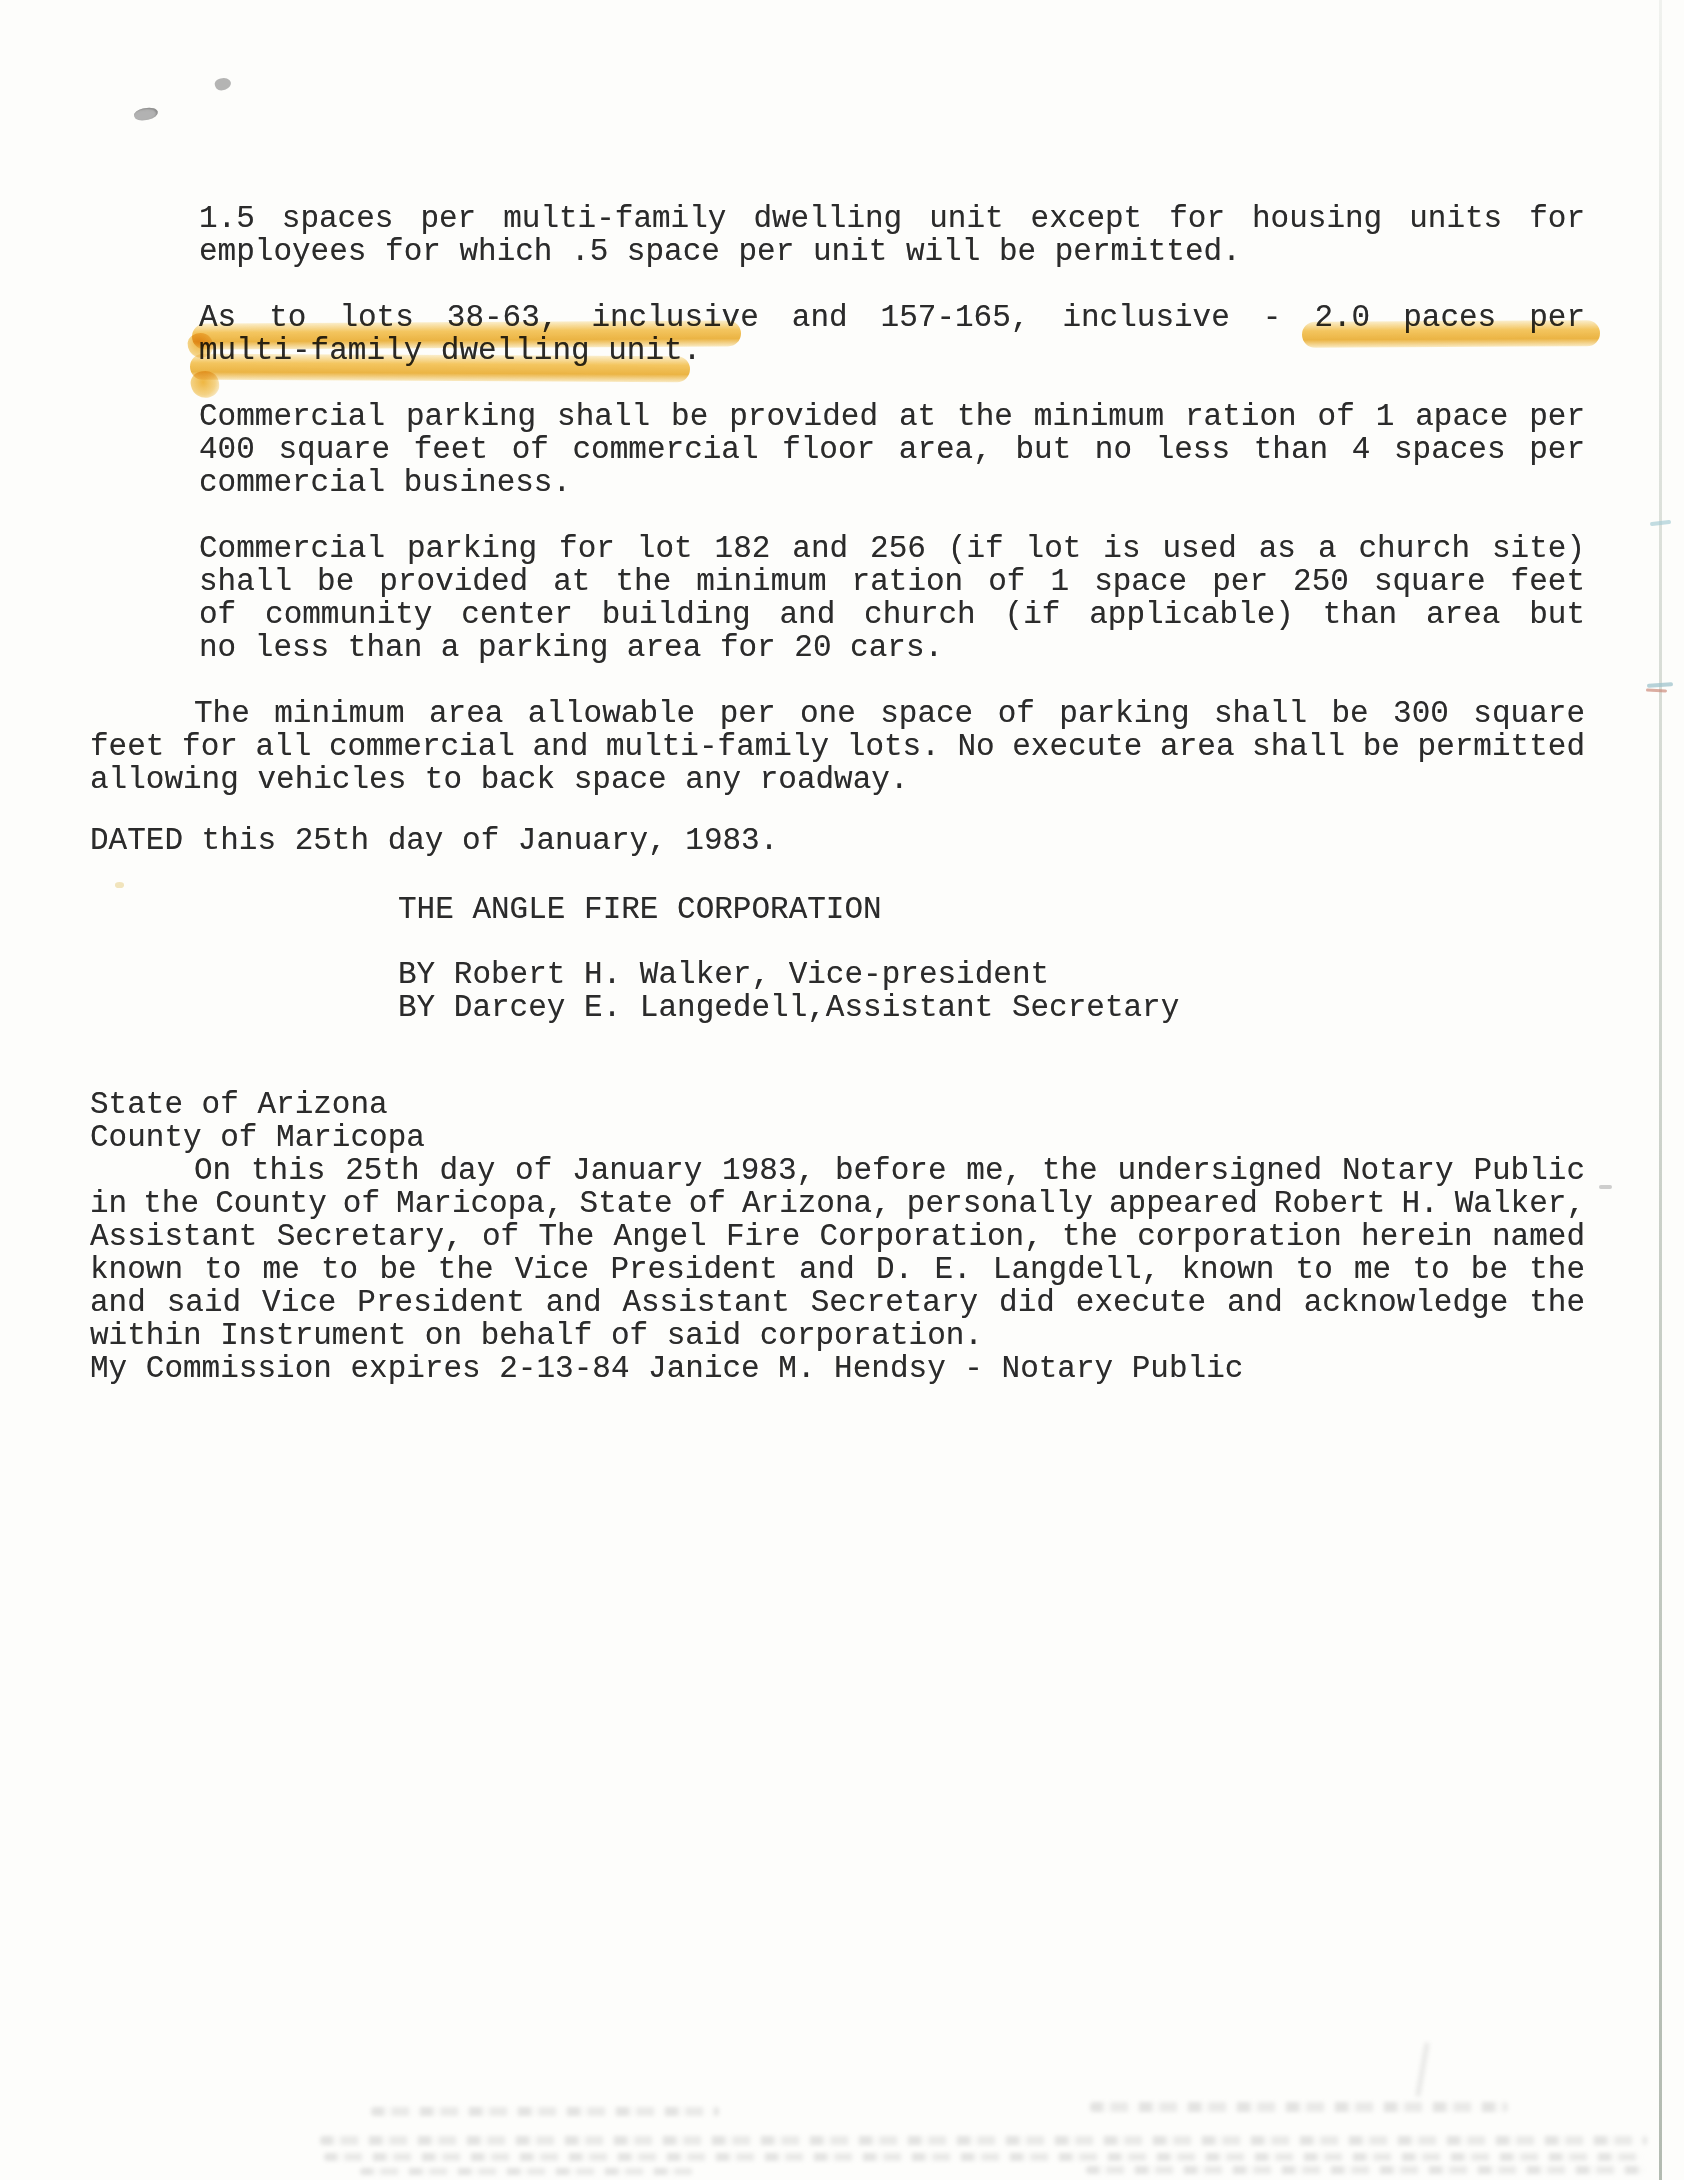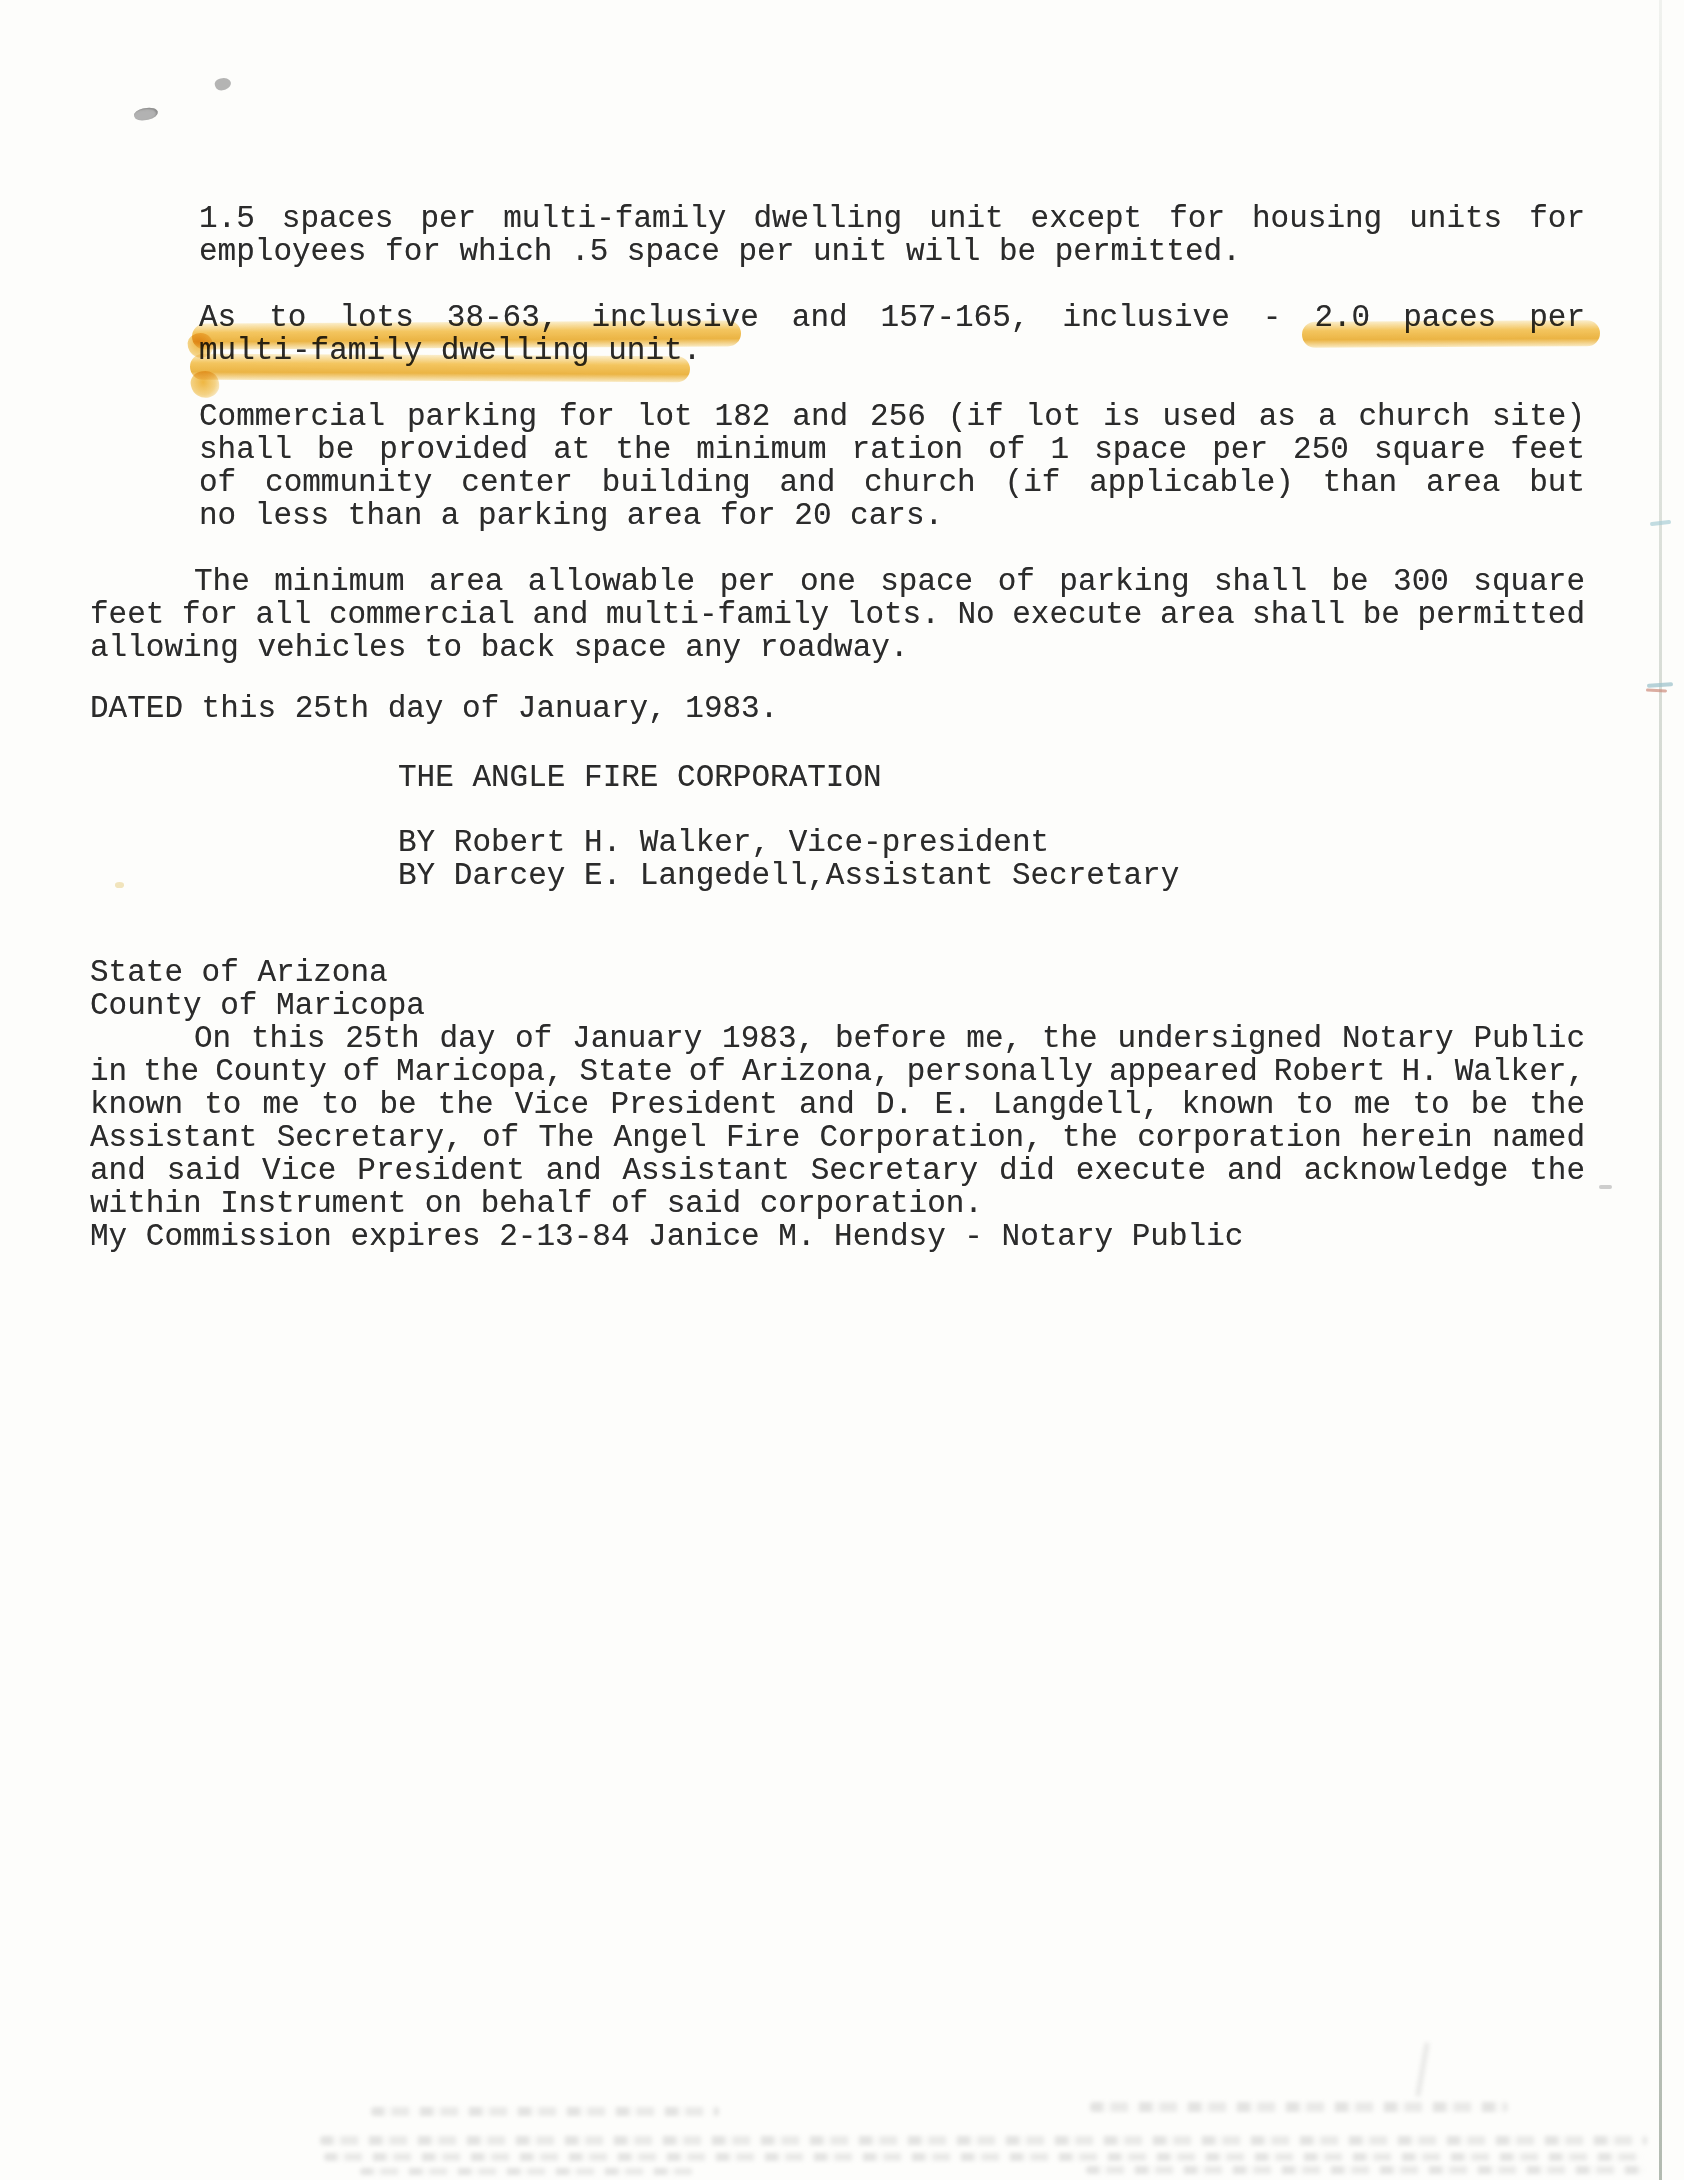--- a/index.html
+++ b/index.html
@@ -111,20 +111,25 @@
     <div class="block indent">
       <div class="ln j">As to lots 38-63, inclusive and 157-165, inclusive - 2.0 paces per</div>
       <div class="ln">multi-family dwelling unit.</div>
       <div class="stroke st1"></div>
       <div class="stroke st2"></div>
       <div class="stroke st3"></div>
       <div class="drip d1"></div>
       <div class="drip d3"></div>
     </div>
 
+    <div class="block indent">
+      <div class="ln j">Commercial parking shall be provided at the minimum ration of 1 apace per</div>
+      <div class="ln j">400 square feet of commercial floor area, but no less than 4 spaces per</div>
+      <div class="ln">commercial business.</div>
+    </div>
 
     <div class="block indent">
       <div class="ln j">Commercial parking for lot 182 and 256 (if lot is used as a church site)</div>
       <div class="ln j">shall be provided at the minimum ration of 1 space per 250 square feet</div>
       <div class="ln j">of community center building and church (if applicable) than area but</div>
       <div class="ln">no less than a parking area for 20 cars.</div>
     </div>
 
     <div class="block p5">
       <div class="ln j find">The minimum area allowable per one space of parking shall be 300 square</div>
@@ -143,22 +148,22 @@
     <div class="block sig">
       <div class="ln">BY Robert H. Walker, Vice-president</div>
       <div class="ln">BY Darcey E. Langedell,Assistant Secretary</div>
     </div>
 
     <div class="block notary">
       <div class="ln">State of Arizona</div>
       <div class="ln">County of Maricopa</div>
       <div class="ln j find">On this 25th day of January 1983, before me, the undersigned Notary Public</div>
       <div class="ln j tight">in the County of Maricopa, State of Arizona, personally appeared Robert H. Walker,</div>
+      <div class="ln j tight">Assistant Secretary, of The Angel Fire Corporation, the corporation herein named</div>
       <div class="ln j">known to me to be the Vice President and D. E. Langdell, known to me to be the</div>
-      <div class="ln j tight">Assistant Secretary, of The Angel Fire Corporation, the corporation herein named</div>
       <div class="ln j">and said Vice President and Assistant Secretary did execute and acknowledge the</div>
       <div class="ln">within Instrument on behalf of said corporation.</div>
       <div class="ln">My Commission expires 2-13-84 Janice M. Hendsy - Notary Public</div>
     </div>
 
   </div>
 
   <div class="edge-line"></div>
   <div class="tick tk1"></div>
   <div class="tick tk2"></div>

